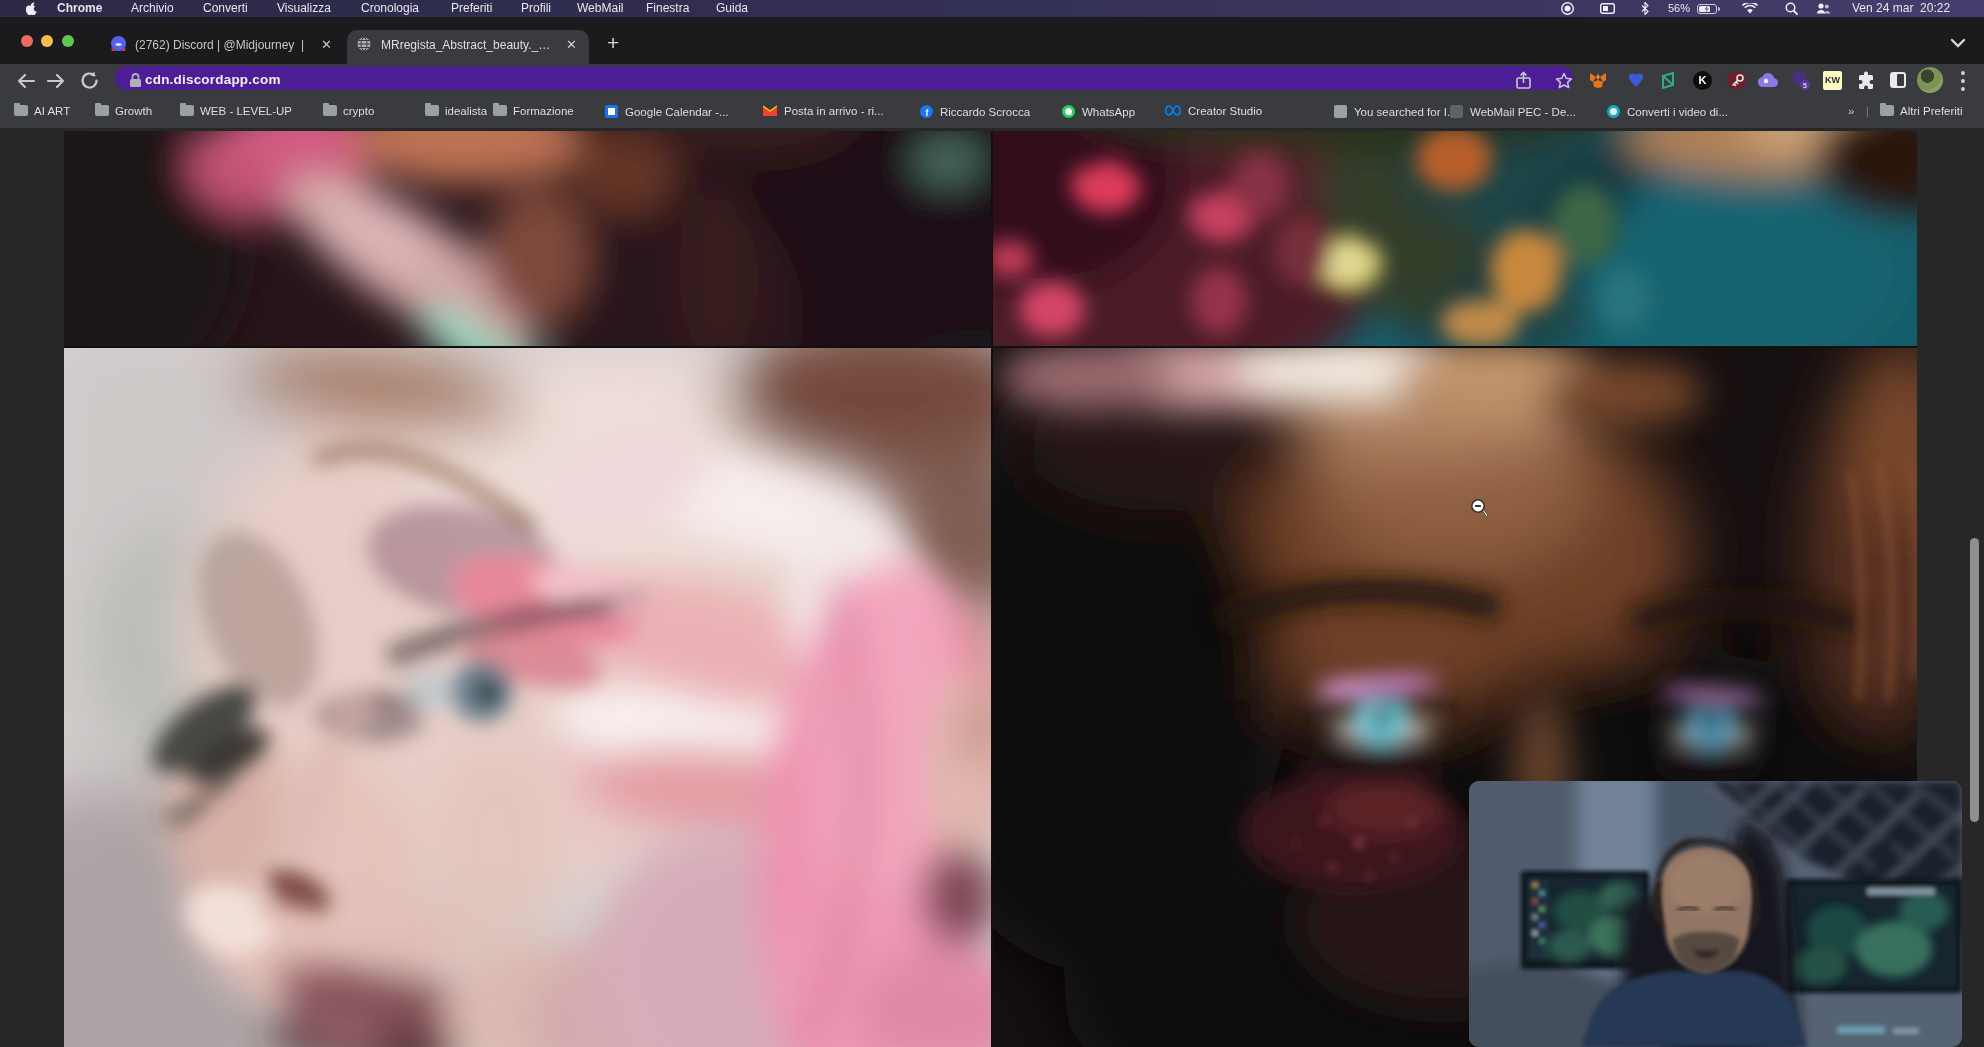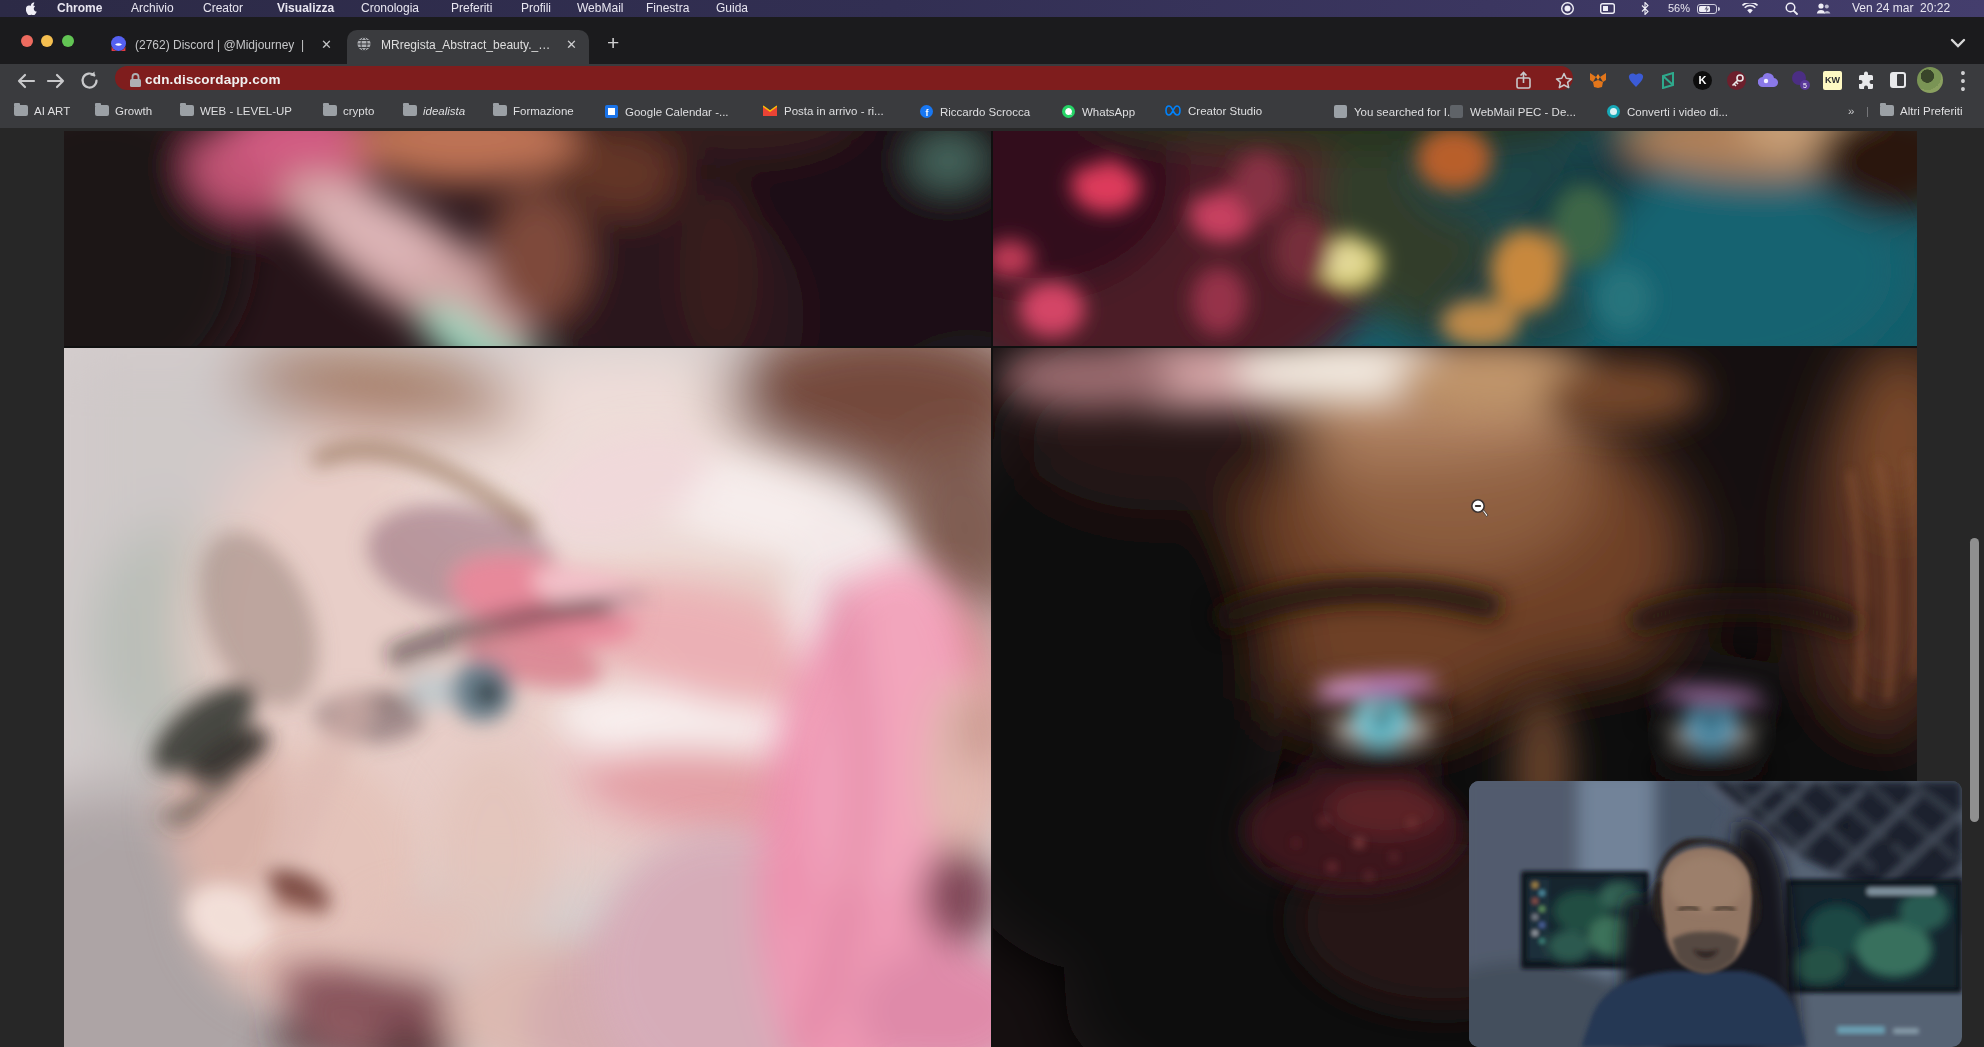--- a/index.html
+++ b/index.html
@@ -13,21 +13,21 @@
   #menubar .mi { position:absolute; top:1px; white-space:nowrap; }
   
   #tabbar { position:absolute; left:0; top:17px; width:1984px; height:47px; background:#1b1b1d; }
   .tl { position:absolute; top:18px; width:12px; height:12px; border-radius:50%; }
   #tabbar .tabtext { position:absolute; font-size:12px; white-space:nowrap; overflow:hidden; }
   #activetab { position:absolute; left:347px; top:13px; width:242px; height:34px;
     background:#3a3b3e; border-radius:10px 10px 0 0; }
   
   #toolbar { position:absolute; left:0; top:64px; width:1984px; height:33px; background:#3a3b3e; }
   #urlpill { position:absolute; left:115px; top:2px; width:1458px; height:24px;
-    background:#7f1d1d; border-radius:15px; }
+    background:#4c1d95; border-radius:15px; }
   
   #bookmarks { position:absolute; left:0; top:97px; width:1984px; height:31px; background:#3a3b3e;
     font-size:11.5px; color:#dfdfe1; }
   .bm { position:absolute; top:8px; white-space:nowrap; }
   .fold { display:inline-block; width:14px; height:11px; background:#9ba0a5; border-radius:2px;
     position:relative; vertical-align:-1px; margin-right:6px; }
   .fold:before { content:""; position:absolute; left:0; top:-2px; width:6px; height:3px;
     background:#9ba0a5; border-radius:1px 1px 0 0; }
   
   #content { position:absolute; left:0; top:128px; width:1984px; height:919px; background:#272727; }
@@ -41,22 +41,22 @@
 </style>
 </head>
 <body>
 
 <div id="menubar">
   <svg class="abs" style="left:26px;top:2px;" width="12" height="13" viewBox="0 0 12 13">
     <path d="M8.2 0.3 c0.2 1 -0.3 2 -0.9 2.7 c-0.6 0.7 -1.6 1.2 -2.5 1.1 c-0.2 -0.9 0.3 -1.9 0.9 -2.5 C6.3 0.9 7.4 0.4 8.2 0.3 Z M10.7 9.6 c-0.4 1 -0.6 1.4 -1.2 2.2 c-0.8 1.1 -1.8 2.1 -2.8 1.4 c-0.9 -0.6 -1.6 -0.6 -2.5 0 c-1 0.7 -2 -0.3 -2.8 -1.4 C-0.4 9.4 -0.7 6.2 0.7 4.5 c0.8 -1 1.9 -1.3 2.9 -1 c0.9 0.3 1.5 0.3 2.4 0 c1 -0.3 2.2 -0.1 3 1 c-1.5 1 -1.9 3.4 0.7 5.1 Z" fill="#efeef6"></path>
   </svg>
   <span class="mi" style="left:57px;font-weight:bold;">Chrome</span>
   <span class="mi" style="left:131px;">Archivio</span>
-  <span class="mi" style="left:203px;">Creator</span>
-  <span class="mi" style="left:277px;font-weight:bold;">Visualizza</span>
+  <span class="mi" style="left:203px;">Converti</span>
+  <span class="mi" style="left:277px;">Visualizza</span>
   <span class="mi" style="left:361px;">Cronologia</span>
   <span class="mi" style="left:451px;">Preferiti</span>
   <span class="mi" style="left:521px;">Profili</span>
   <span class="mi" style="left:577px;">WebMail</span>
   <span class="mi" style="left:646px;">Finestra</span>
   <span class="mi" style="left:716px;">Guida</span>
   <svg class="abs" style="left:1561px;top:2px;" width="13" height="13" viewBox="0 0 13 13">
     <circle cx="6.5" cy="6.5" r="5.8" fill="none" stroke="#efeef6" stroke-width="1.4"></circle>
     <circle cx="6.5" cy="6.5" r="3" fill="#efeef6"></circle>
   </svg>
@@ -181,21 +181,21 @@
   </svg>
   <div class="abs" style="left:1917px;top:3px;width:26px;height:26px;border-radius:50%;background:radial-gradient(circle at 40% 35%,#39452a 0 28%,#7a9455 30% 60%,#8aa060 0);overflow:hidden;"></div>
   <div class="abs" style="left:1959px;top:5px;color:#cfcfd1;font-size:14px;line-height:8px;text-align:center;width:8px;">•<br>•<br>•</div>
 </div>
 
 <div id="bookmarks">
   <span class="bm" style="left:14px;"><span class="fold"></span>AI ART</span>
   <span class="bm" style="left:95px;"><span class="fold"></span>Growth</span>
   <span class="bm" style="left:180px;"><span class="fold"></span>WEB - LEVEL-UP</span>
   <span class="bm" style="left:323px;"><span class="fold"></span>crypto</span>
-  <span class="bm" style="left:403px;font-style:italic;"><span class="fold"></span>idealista</span>
+  <span class="bm" style="left:425px;"><span class="fold"></span>idealista</span>
   <span class="bm" style="left:493px;"><span class="fold"></span>Formazione</span>
   <span class="bm" style="left:605px;"><svg width="13" height="13" viewBox="0 0 13 13" style="vertical-align:-2px;margin-right:7px;">
         <rect width="13" height="13" rx="2" fill="#1a73e8"></rect>
         <rect x="3" y="3" width="7" height="7" fill="#fff"></rect>
       </svg>Google Calendar -...</span>
   <span class="bm" style="left:763px;"><svg width="14" height="11" viewBox="0 0 14 11" style="vertical-align:-1px;margin-right:7px;">
         <path d="M0 1 L7 6 L14 1 V11 H0 Z" fill="#ea4335"></path>
         <path d="M0 1 L7 6 L14 1" stroke="#fbbc04" stroke-width="1.5" fill="none"></path>
       </svg>Posta in arrivo - ri...</span>
   <span class="bm" style="left:920px;"><svg width="13" height="13" viewBox="0 0 13 13" style="vertical-align:-2px;margin-right:7px;">

